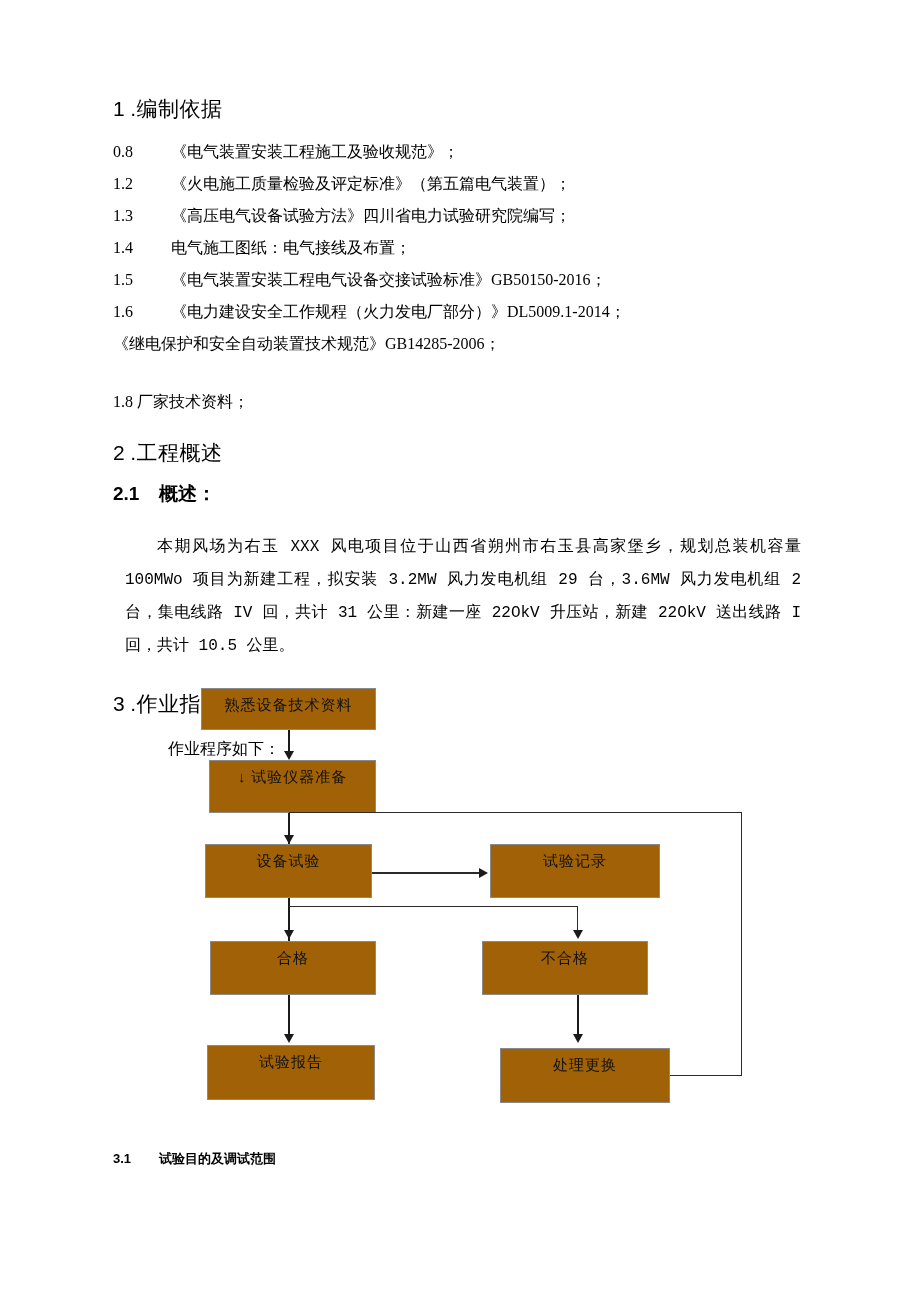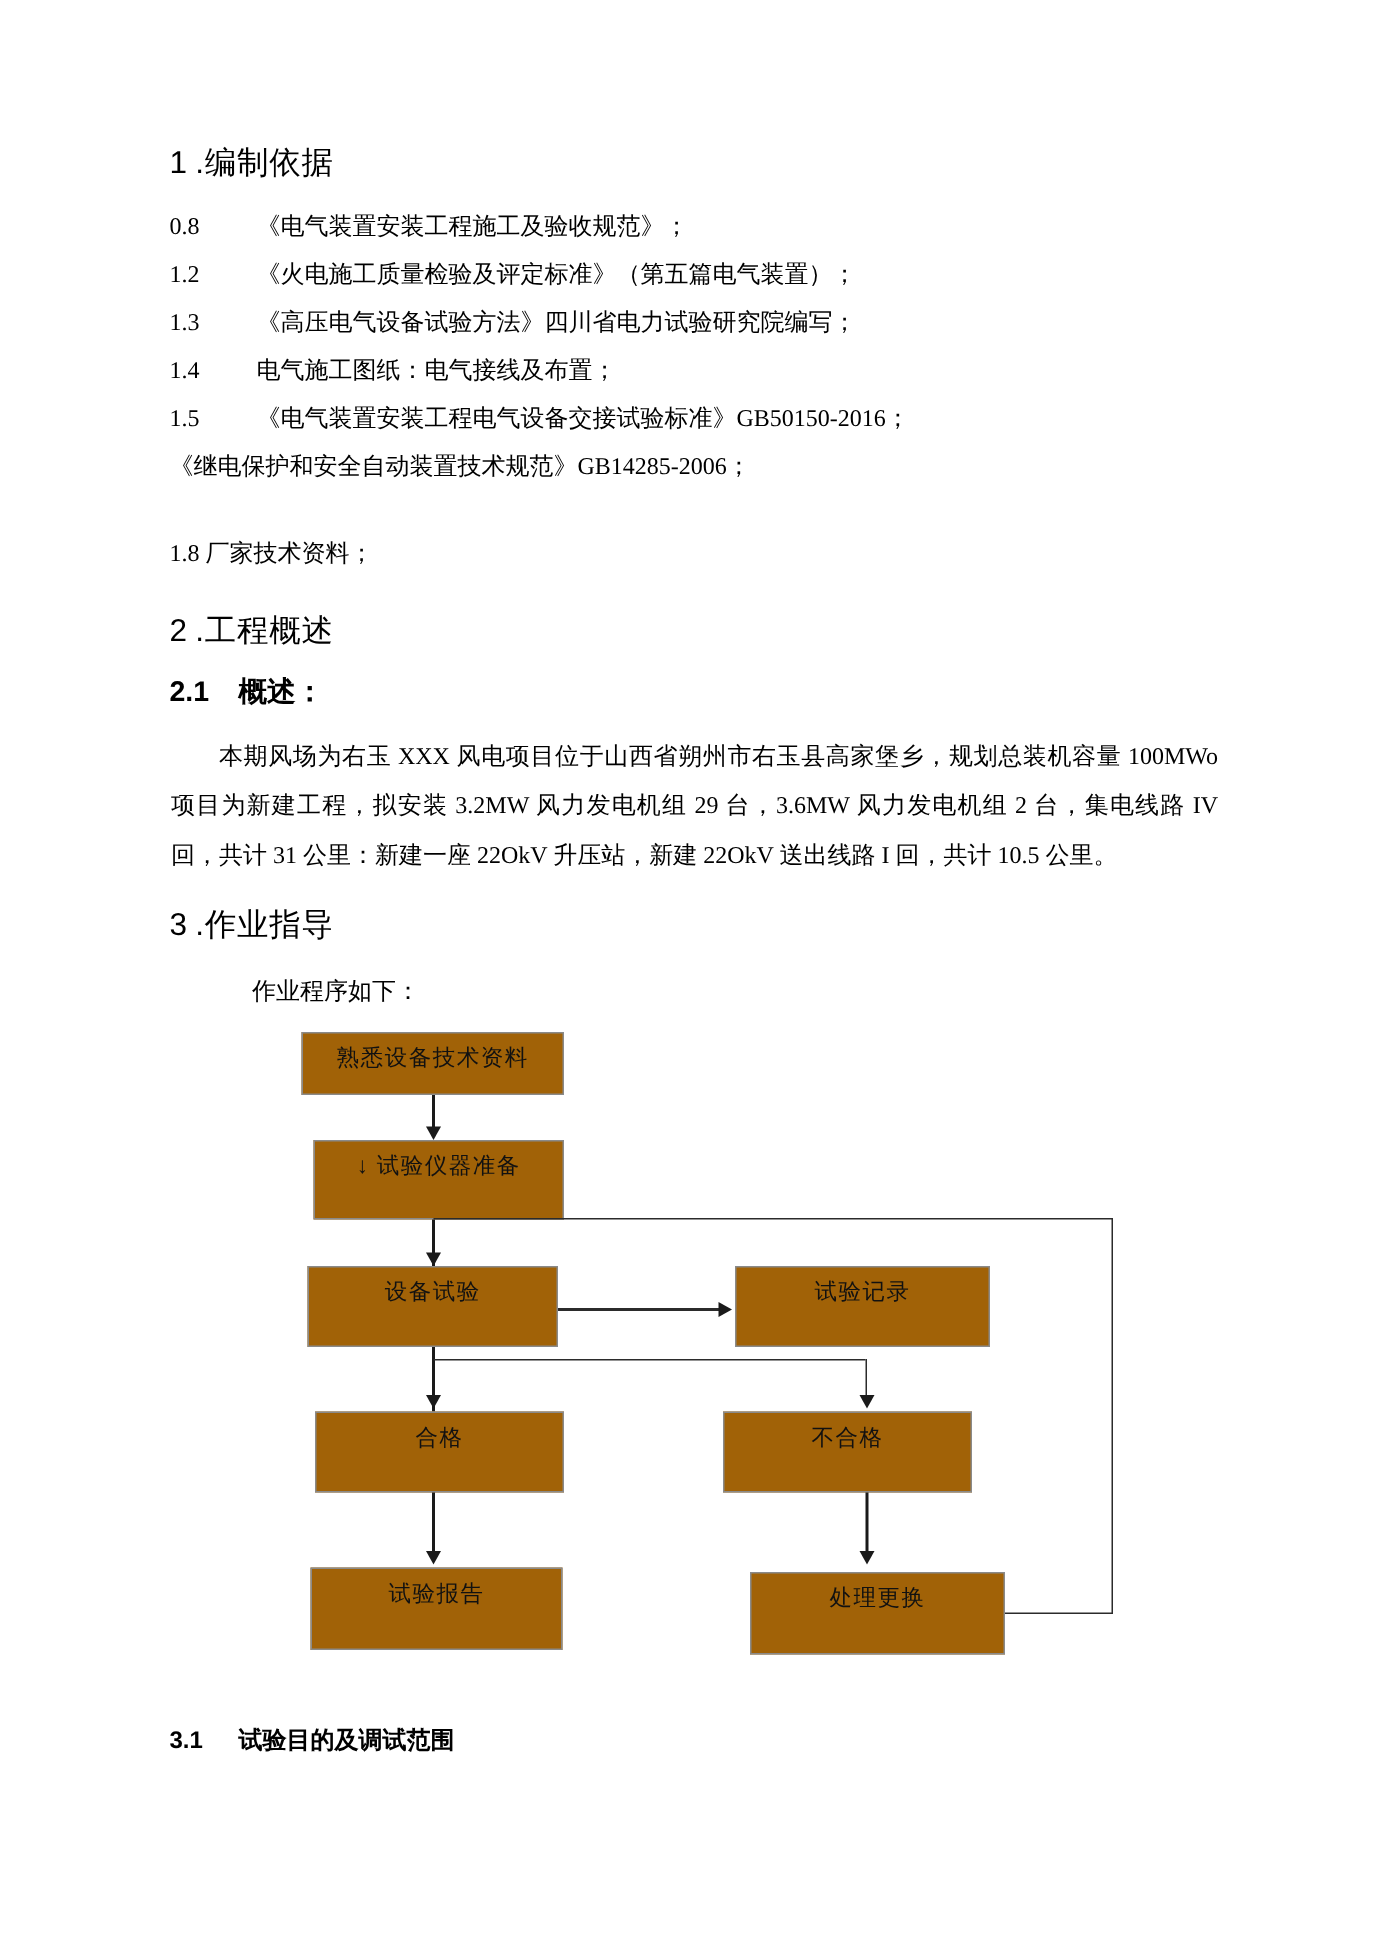--- a/index.html
+++ b/index.html
@@ -69,24 +69,25 @@
   .ref-last {
     font-size: 16px;
     line-height: 32px;
     margin-top: 26px;
   }
 
   
   p.body {
     font-size: 16px;
     line-height: 33px;
-    margin: 1px;
+    margin: 12px;
     text-indent: 32px;
     text-align: justify;
     text-justify: inter-ideograph;
+    font-family: Liberation Mono, monospace;
   }
   .indent-line {
     font-size: 16px;
     line-height: 30px;
     margin: 17px;
     padding-left: 38px;
   }
 
   
   .gap-a { height: 22px; }
@@ -134,21 +135,21 @@
     border-bottom: 5px solid transparent;
     border-left: 9px solid #1a1a1a;
   }
 
   
   .bottom-sub {
     position: absolute;
     left: 113px;
     top: 1150px;
     font-family: "Liberation Sans", "DejaVu Sans", sans-serif;
-    font-size: 16px;
+    font-size: 13px;
     font-weight: bold;
   }
   .bottom-sub .n { display: inline-block; min-width: 46px; }
 </style>
 </head>
 <body>
 
 <div class="page">
 
   <div class="content">
@@ -166,20 +167,23 @@
       </div>
       <div class="ref-item">
         <span class="idx">1.3</span><span>《高压电气设备试验方法》四川省电力试验研究院编写；</span>
       </div>
       <div class="ref-item">
         <span class="idx">1.4</span><span>电气施工图纸：电气接线及布置；</span>
       </div>
       <div class="ref-item">
         <span class="idx">1.5</span><span>《电气装置安装工程电气设备交接试验标准》GB50150-2016；</span>
       </div>
+      <div class="ref-item">
+        <span class="idx">1.6</span><span>《电力建设安全工作规程（火力发电厂部分）》DL5009.1-2014；</span>
+      </div>
       <div class="ref-cont">《继电保护和安全自动装置技术规范》GB14285-2006；</div>
       <div class="ref-last">1.8 厂家技术资料；</div>
     </div>
 
     <div class="gap-a"></div>
 
     <h1 class="sec">
       <span class="num">2</span><span>.工程概述</span>
     </h1>
 

